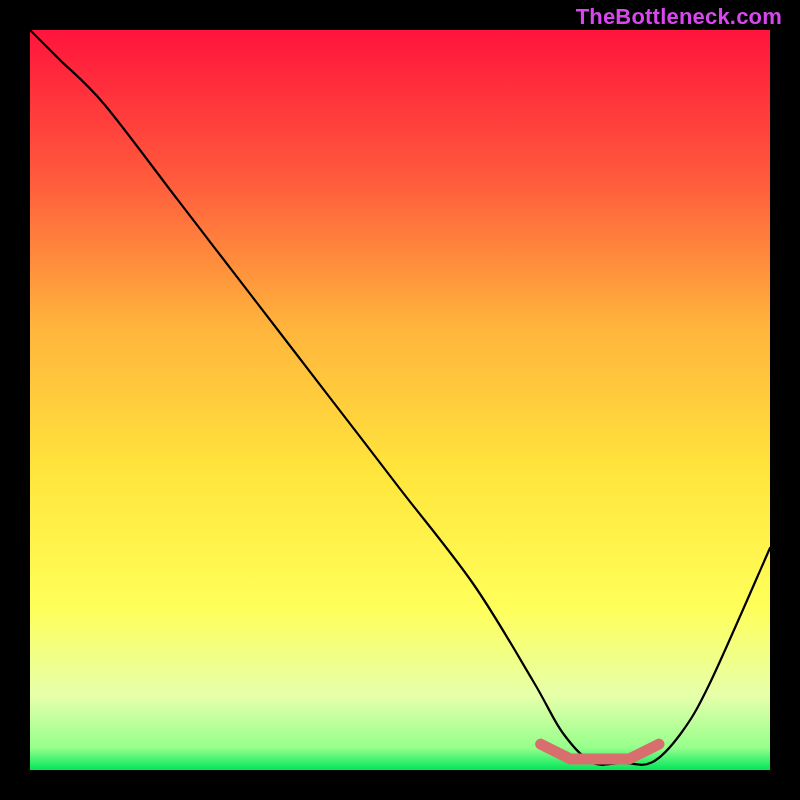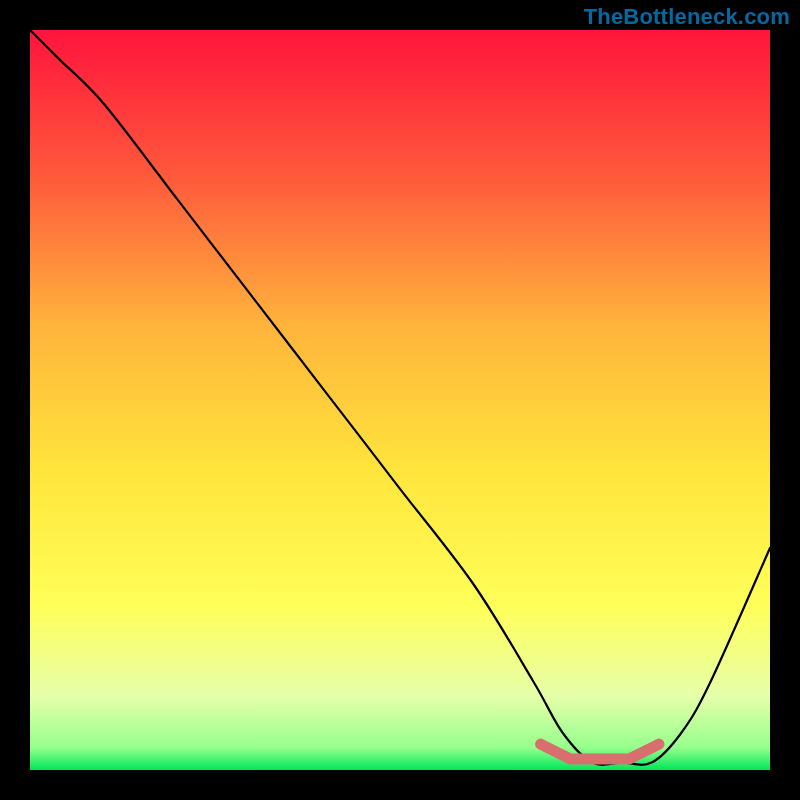--- a/index.html
+++ b/index.html
@@ -7,24 +7,24 @@
     width: 800px;
     height: 800px;
     background: #000;
     position: relative;
     overflow: hidden;
     font-family: Arial, Helvetica, sans-serif;
   }
   .watermark {
     position: absolute;
     top: 4px;
-    right: 10px;
+    right: 18px;
     font-size: 22px;
     font-weight: 600;
-    color: #0369a1;
+    color: #d946ef;
     letter-spacing: 0.2px;
     z-index: 10;
   }
   .plot {
     position: absolute;
     top: 30px;
     left: 30px;
     width: 740px;
     height: 740px;
   }

